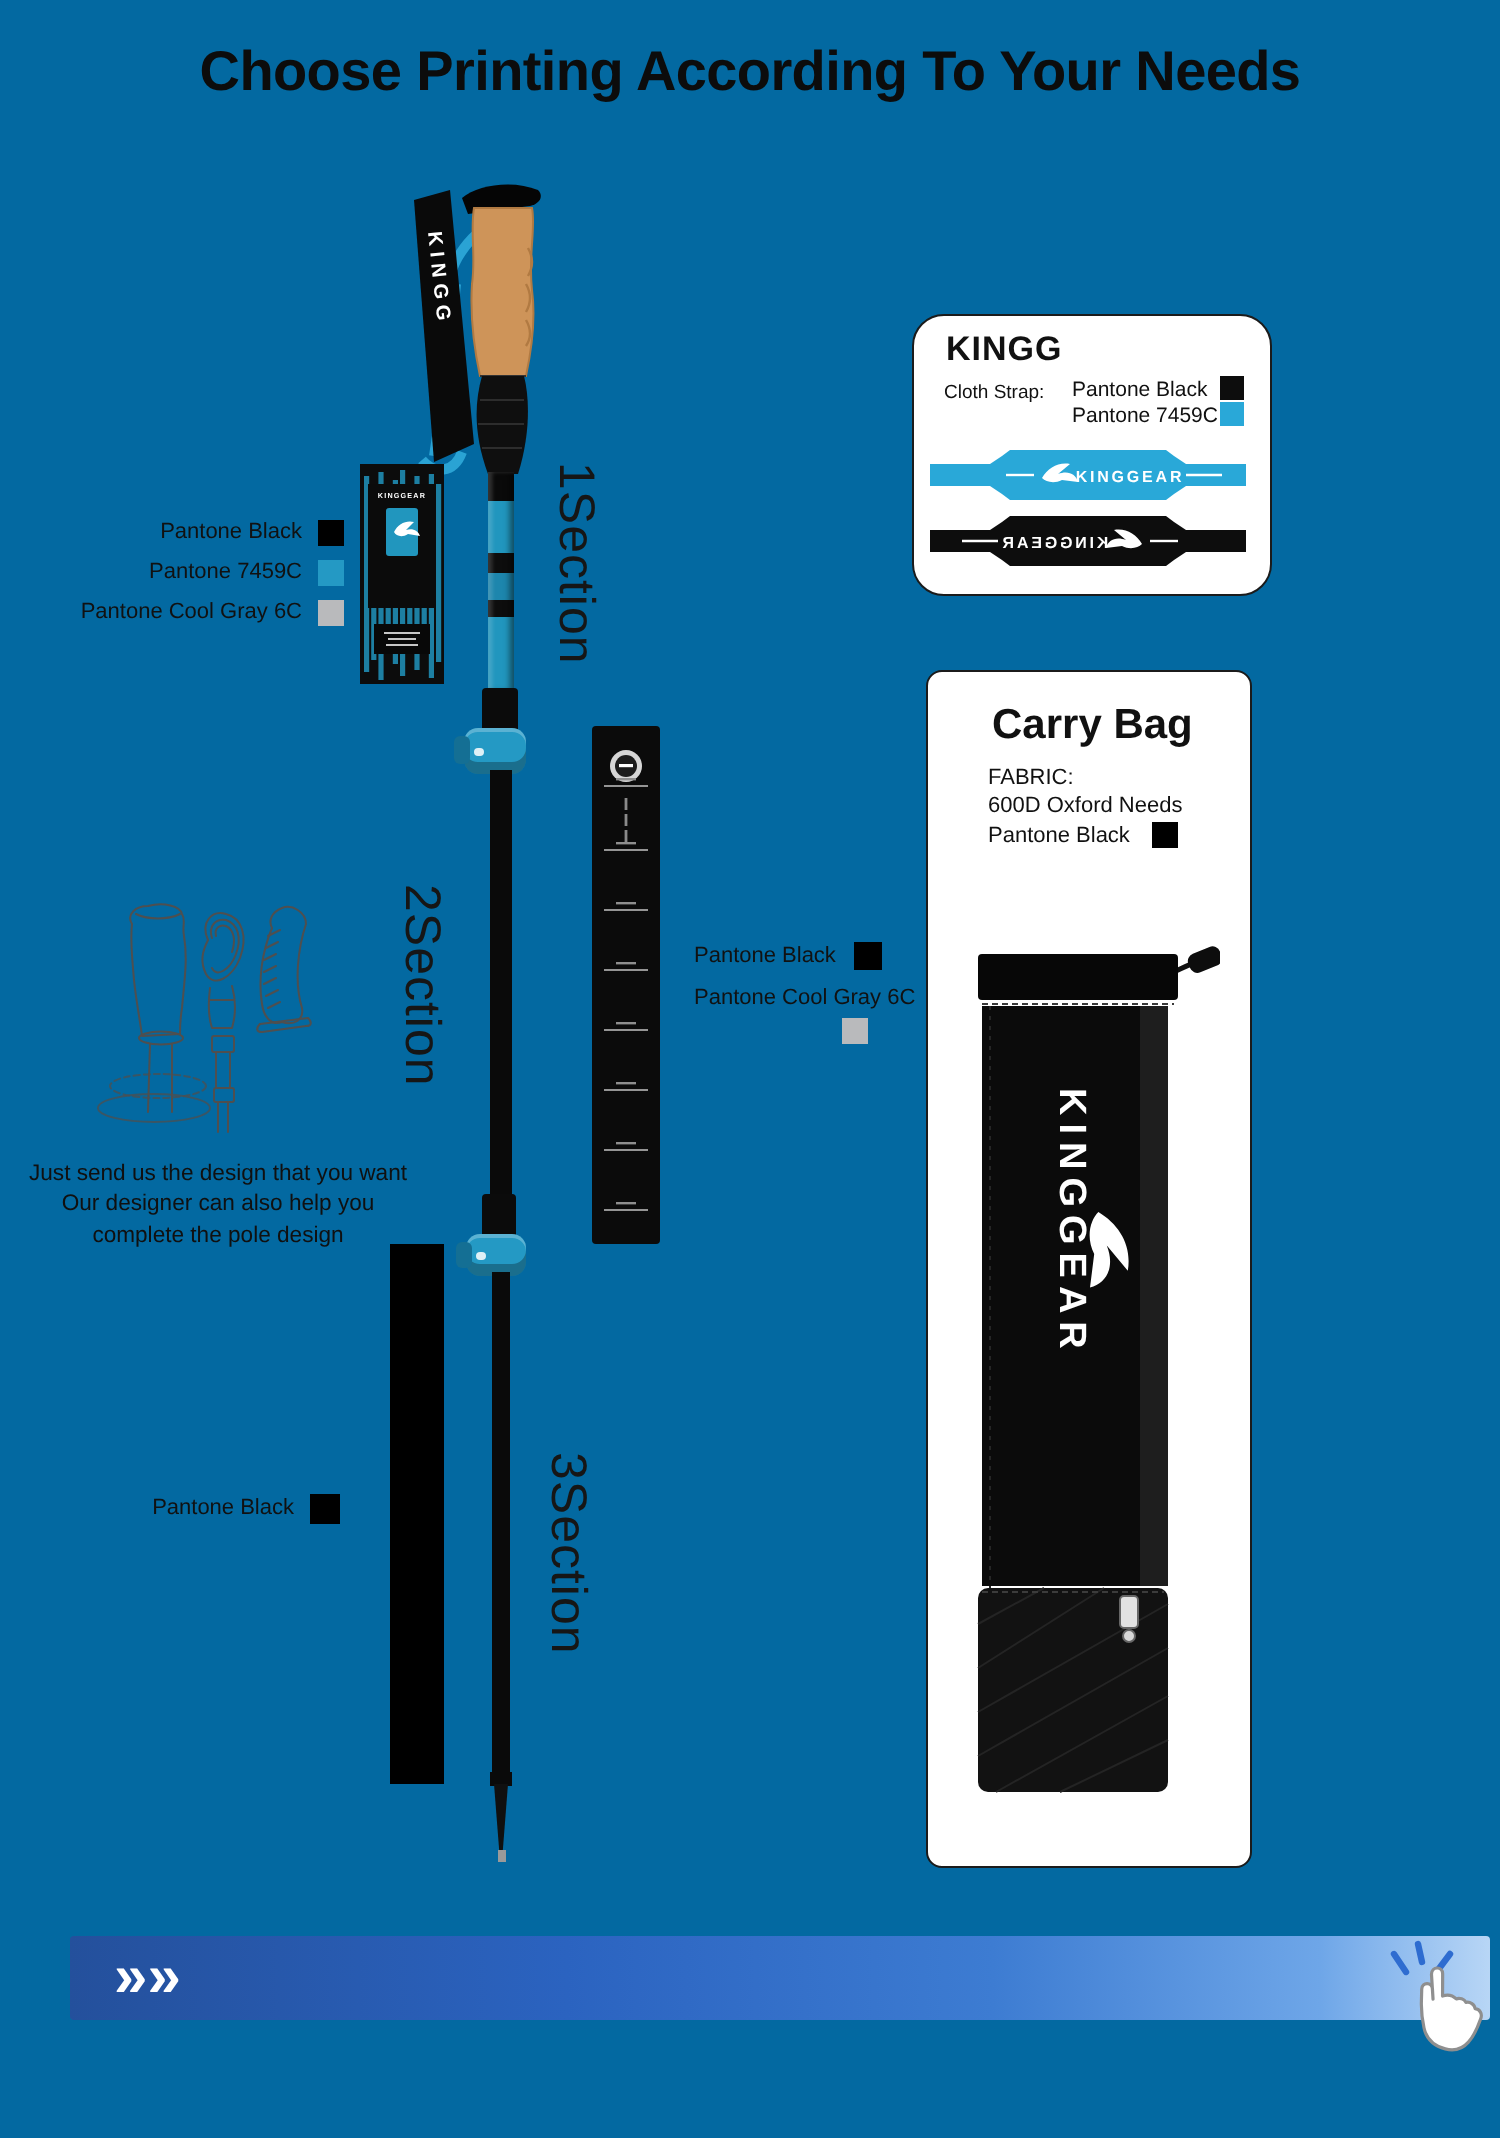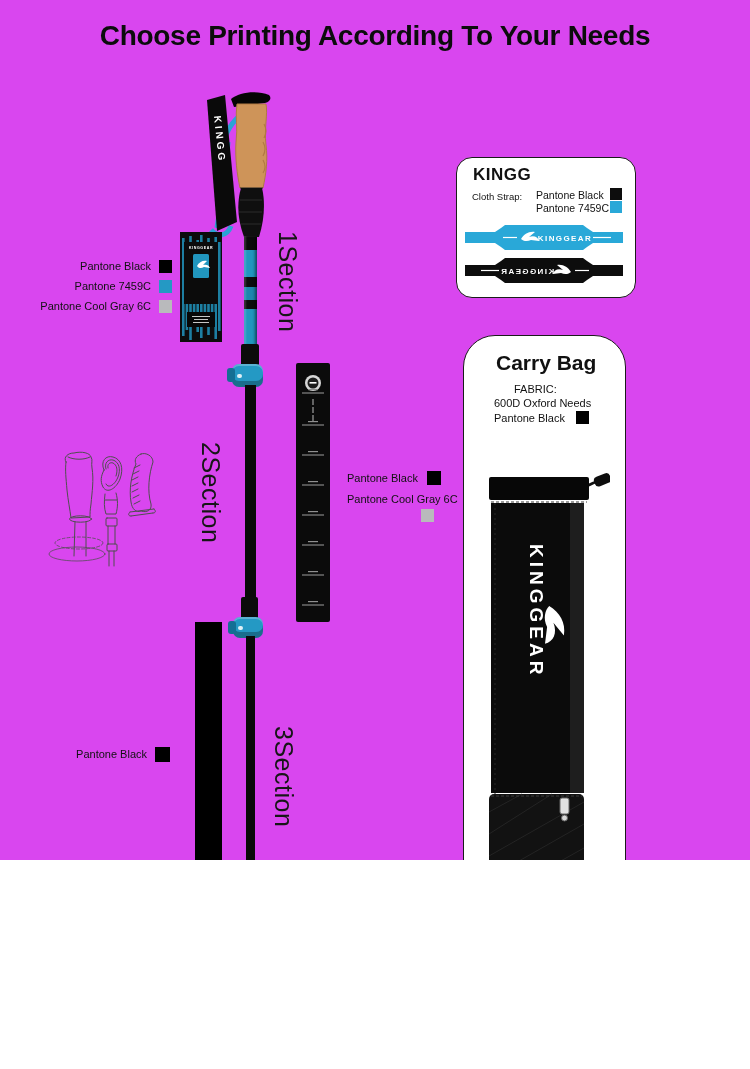--- a/index.html
+++ b/index.html
@@ -1,16 +1,16 @@
 <!DOCTYPE html>
 <html><head>
 <meta charset="utf-8">
 <style>
   html,body{margin:0;padding:0;background:#fff;}
-  .page{position:relative;width:750px;height:860px;background:#d946ef;overflow:hidden;
+  .page{position:relative;width:750px;height:1069px;background:#0369a1;overflow:hidden;
         font-family:"Liberation Sans",sans-serif;color:#111;}
   .abs{position:absolute;}
 
   .title{position:absolute;top:20px;left:0;width:100%;text-align:center;
          font-size:28px;font-weight:800;letter-spacing:-0.3px;color:#0c0c0c;margin:0;}
 
   .section-label{position:absolute;transform:rotate(90deg);transform-origin:0 0;
                  font-size:25px;color:#161616;white-space:nowrap;letter-spacing:0.5px;}
 
   
@@ -37,21 +37,21 @@
   .legend1{position:absolute;left:28px;top:259px;width:144px;}
   .legend3{position:absolute;left:25px;top:747px;width:145px;}
   .mini-label{position:absolute;font-size:11px;white-space:nowrap;}
 
   .note{position:absolute;left:10px;top:580px;width:198px;text-align:center;
         font-size:11.3px;line-height:1.35;color:#101010;}
 
   
   .round-box{position:absolute;background:#fff;border:1.5px solid #1b1b1b;}
   .strap-box{left:456px;top:157px;width:178px;height:139px;border-radius:16px;}
-  .bag-box{left:463px;top:335px;width:161px;height:597px;border-radius:32px;}
+  .bag-box{left:463px;top:335px;width:161px;height:597px;border-radius:8px;}
   .strap-title{position:absolute;left:16px;top:7px;font-size:17px;font-weight:bold;letter-spacing:.5px;}
   .strap-sub{position:absolute;left:15px;top:33px;font-size:9.5px;}
   .opt-label{position:absolute;font-size:10.5px;white-space:nowrap;}
   .opt-swatch{position:absolute;width:12px;height:12px;}
   .bag-title{position:absolute;left:32px;top:15px;font-size:21px;font-weight:bold;}
   .bag-line{position:absolute;font-size:11px;white-space:nowrap;}
 
   
   .banner{position:absolute;left:35px;top:968px;width:710px;height:42px;border-radius:2px;
           background:linear-gradient(90deg,#24509c 0%,#2b63c0 35%,#3d7cd2 65%,#6ea6e8 88%,#b8d6f6 100%);
@@ -211,20 +211,25 @@
       <path d="M62,78 L62,96 M69,78 L69,96"></path>
       <rect x="61" y="96" width="10" height="7" rx="1"></rect>
       <path d="M63,103 L63,118 M68,103 L68,118"></path>
       <path d="M95,6 C90,8 88,12 90,16 C85,28 83,42 85,54 C86,61 90,65 95,63 C101,65 106,62 105,56 C101,43 103,26 107,14 C107,8 100,4 95,6 Z"></path>
       <path d="M88,20 l6,-3 M87,26 l6,-3 M86,32 l6,-3 M86,38 l6,-3 M86,44 l6,-3 M87,50 l6,-3 M88,56 l6,-3"></path>
       <path d="M84,64 L108,61 M85,68 L107,65"></path>
       <path d="M84,64 C82,66 82,68 85,68 M108,61 C110,63 110,65 107,65"></path>
     </g>
   </svg>
 
+  <div class="note">
+    <div>Just send us the design that you want</div>
+    <div>Our designer can also help you</div>
+    <div>complete the pole design</div>
+  </div>
 
   <div class="round-box strap-box">
     <div class="strap-title">KINGG</div>
     <div class="strap-sub">Cloth Strap:</div>
     <div class="opt-label" style="left:79px;top:31px;">Pantone Black</div>
     <div class="opt-swatch" style="left: 153px; top: 30px; background: rgb(13, 13, 13);"></div>
     <div class="opt-label" style="left:79px;top:44px;">Pantone 7459C</div>
     <div class="opt-swatch" style="left: 153px; top: 43px; background: rgb(41, 168, 216);"></div>
     <svg class="abs" style="left:8px;top:64px;" width="162" height="64" viewBox="0 0 162 64">
       <path d="M0,10 H30 L36,6 40,3 H118 L122,6 128,10 H158 V21 H128 L122,25 118,28 H40 L36,25 30,21 H0 Z" style="fill: rgb(41, 168, 216);"></path>
@@ -239,21 +244,21 @@
         <line x1="38" y1="48.5" x2="52" y2="48.5" stroke="#fff" stroke-width="1.2"></line>
         <path d="M56,50 c3,-5 8,-8 14,-7 l-6,5 c5,-2 9,0 10,4 l-8,-1 c-4,2 -8,1 -10,-1 z" fill="#fff"></path>
         <text x="100" y="51.8" text-anchor="middle" font-size="8" font-weight="bold" fill="#fff" letter-spacing="1.4">KINGGEAR</text>
         <line x1="128" y1="48.5" x2="146" y2="48.5" stroke="#fff" stroke-width="1.2"></line>
       </g>
     </svg>
   </div>
 
   <div class="round-box bag-box">
     <div class="bag-title">Carry Bag</div>
-    <div class="bag-line" style="left:30px;top:47px;margin-left:20px;">FABRIC:</div>
+    <div class="bag-line" style="left:30px;top:47px;">FABRIC:</div>
     <div class="bag-line" style="left:30px;top:61px;">600D Oxford Needs</div>
     <div class="bag-line" style="left:30px;top:76px;">Pantone Black</div>
     <div class="abs swatch" style="left: 112px; top: 75px; background: rgb(0, 0, 0);"></div>
     <svg class="abs" style="left:18px;top:136px;" width="128" height="436" viewBox="0 0 128 436">
       <path d="M100,16 C108,13 112,10 117,9" stroke="#111" stroke-width="2.6" fill="none"></path>
       <rect x="112" y="3" width="17" height="10" rx="4" transform="rotate(-22 120 8)" fill="#0d0d0d"></rect>
       <rect x="7" y="5" width="100" height="23" rx="2" fill="#070707"></rect>
       <line x1="9" y1="30" x2="105" y2="30" stroke="#3a3a3a" stroke-width="1" stroke-dasharray="3,2"></line>
       <rect x="9" y="31" width="93" height="290" fill="#0b0b0b"></rect>
       <rect x="88" y="31" width="14" height="290" fill="#1e1e1e"></rect>

